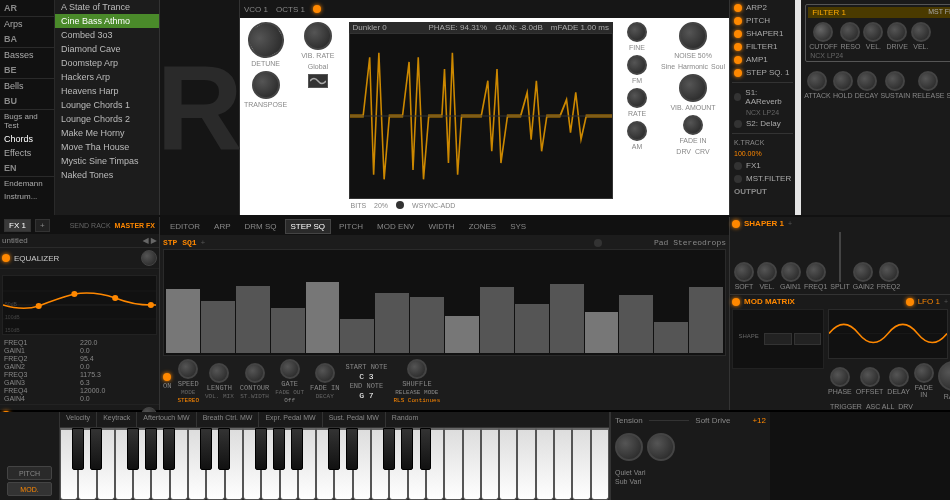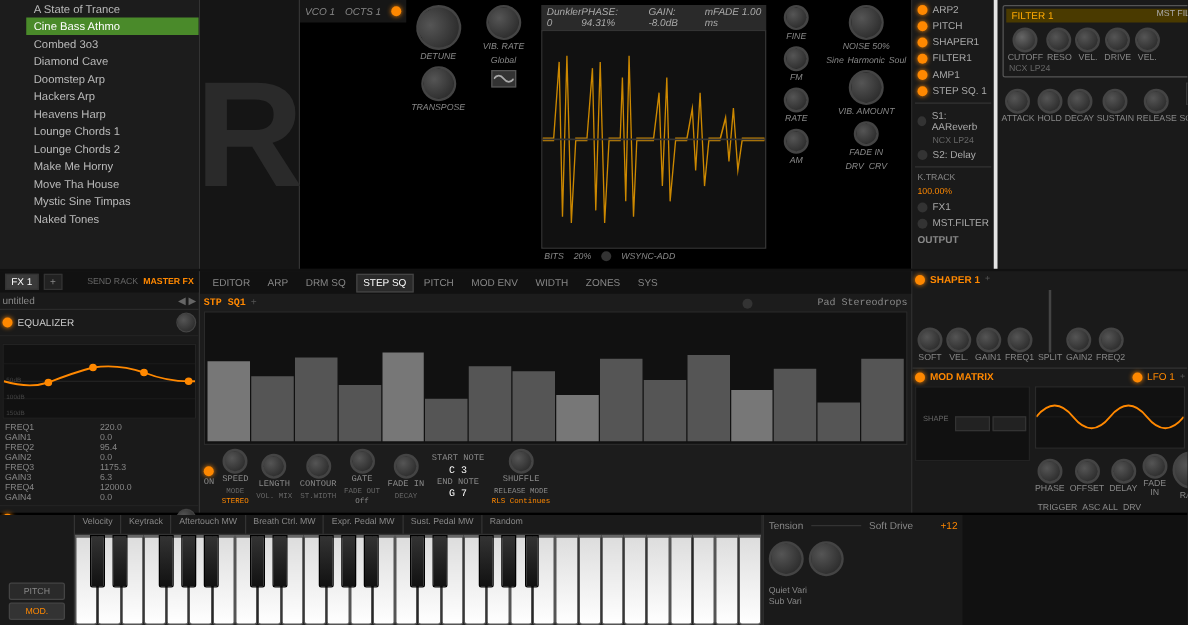--- a/index.html
+++ b/index.html
@@ -34,21 +34,20 @@
       color: #aaa;
       cursor: pointer;
     }
     .category-item.active { color: #fff; }
     .preset-item {
       padding: 2px 6px;
       font-size: 9px;
       color: #bbb;
       cursor: pointer;
       white-space: nowrap;
-      margin-left: 21px;
     }
     .preset-item.selected {
       background: #4a8a2a;
       color: #fff;
     }
     .preset-columns {
       display: flex;
       height: 100%;
     }
     .cat-col {
@@ -84,24 +83,23 @@
       font-weight: bold;
       color: #2a2a2a;
       line-height: 1;
       font-family: Arial Black, sans-serif;
     }
 
     
     .synth-center {
       flex: 1;
       display: flex;
-      flex-direction: row;
-      background: #000000;
+      flex-direction: column;
+      background: #ffffff;
       border-right: 1px solid #333;
-      font-style: italic;
     }
     .synth-top-bar {
       display: flex;
       align-items: center;
       padding: 2px 4px;
       background: #161616;
       gap: 8px;
       height: 18px;
     }
     .synth-label {
@@ -457,20 +455,35 @@
       height: 100%;
     }
   </style>
 </head>
 <body>
 
 <div class="top-section">
 
   <div class="preset-panel">
     <div class="preset-columns">
+      <div class="cat-col">
+        <div class="cat-header">AR</div>
+        <div class="category-item">Arps</div>
+        <div class="cat-header">BA</div>
+        <div class="category-item">Basses</div>
+        <div class="cat-header">BE</div>
+        <div class="category-item">Bells</div>
+        <div class="cat-header">BU</div>
+        <div class="category-item" style="font-size:8px">Bugs and Test</div>
+        <div class="category-item active">Chords</div>
+        <div class="category-item">Effects</div>
+        <div class="cat-header">EN</div>
+        <div class="category-item" style="font-size:8px">Endemann</div>
+        <div class="category-item" style="font-size:8px">Instrum...</div>
+      </div>
       <div class="preset-col">
         <div class="preset-item">A State of Trance</div>
         <div class="preset-item selected">Cine Bass Athmo</div>
         <div class="preset-item">Combed 3o3</div>
         <div class="preset-item">Diamond Cave</div>
         <div class="preset-item">Doomstep Arp</div>
         <div class="preset-item">Hackers Arp</div>
         <div class="preset-item">Heavens Harp</div>
         <div class="preset-item">Lounge Chords 1</div>
         <div class="preset-item">Lounge Chords 2</div>
@@ -589,21 +602,21 @@
           <span>DRV</span>
           <span>CRV</span>
         </div>
       </div>
     </div>
   </div>
 
   <div class="right-panel">
     <div style="display:flex; height:100%;">
 
-      <div style="width:80px; border-right:3px solid #e5e5e5; padding:2px; display:flex; flex-direction:column; gap:2px;">
+      <div style="width:80px; border-right:6px solid #e5e5e5; padding:2px; display:flex; flex-direction:column; gap:2px;">
         <div class="fx-send-item">
           <div class="led orange"></div>
           <span>ARP2</span>
         </div>
         <div class="fx-send-item">
           <div class="led orange"></div>
           <span>PITCH</span>
         </div>
         <div class="fx-send-item">
           <div class="led orange"></div>

